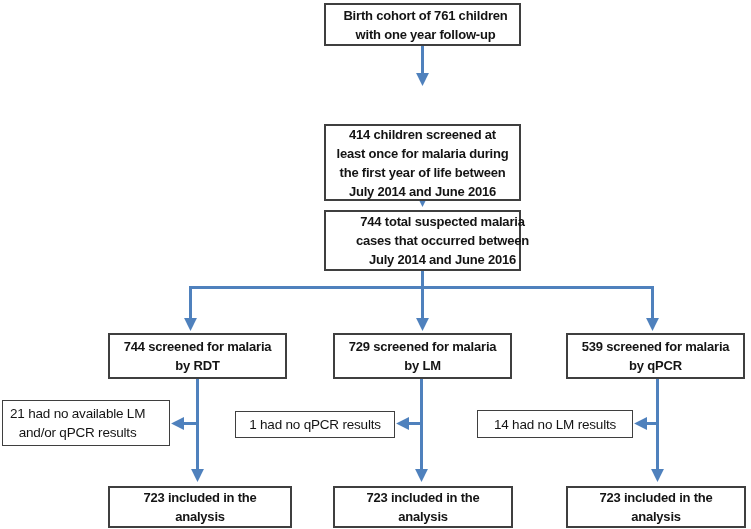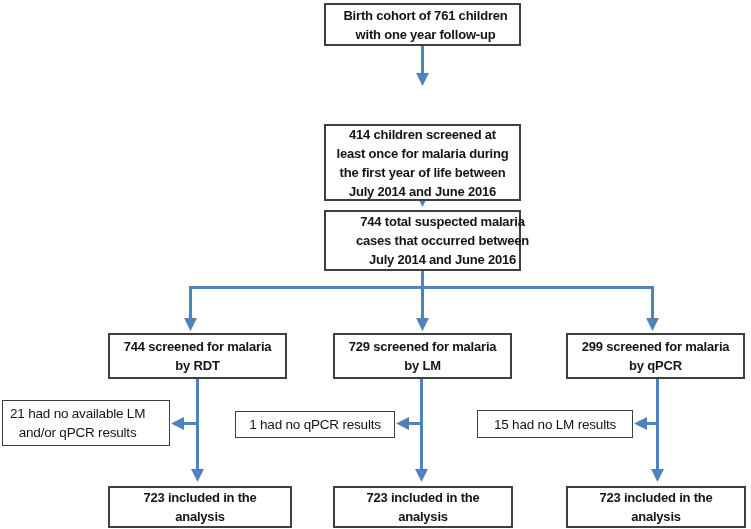--- a/index.html
+++ b/index.html
@@ -100,29 +100,29 @@
   <div class="node" style="left:324px; top:210px; width:197px; height:61px;padding-left:40px;">744 total suspected malaria
 cases that occurred between
 July 2014 and June 2016</div>
 
   <div class="node" style="left:108px; top:333px; width:179px; height:46px;">744 screened for malaria
 by RDT</div>
 
   <div class="node" style="left:333px; top:333px; width:179px; height:46px;">729 screened for malaria
 by LM</div>
 
-  <div class="node" style="left:566px; top:333px; width:179px; height:46px;">299 screened for malaria
+  <div class="node" style="left:566px; top:333px; width:179px; height:46px;">539 screened for malaria
 by qPCR</div>
 
   <div class="node side left-align" style="left:2px; top:400px; width:168px; height:46px;">21 had no available LM
 and/or qPCR results</div>
 
   <div class="node side" style="left:235px; top:411px; width:160px; height:27px;">1 had no qPCR results</div>
 
-  <div class="node side" style="left:477px; top:410px; width:156px; height:28px;">15 had no LM results</div>
+  <div class="node side" style="left:477px; top:410px; width:156px; height:28px;">14 had no LM results</div>
 
   <div class="node" style="left:108px; top:486px; width:184px; height:42px;">723 included in the
 analysis</div>
 
   <div class="node" style="left:333px; top:486px; width:180px; height:42px;">723 included in the
 analysis</div>
 
   <div class="node" style="left:566px; top:486px; width:180px; height:42px;">723 included in the
 analysis</div>
 

